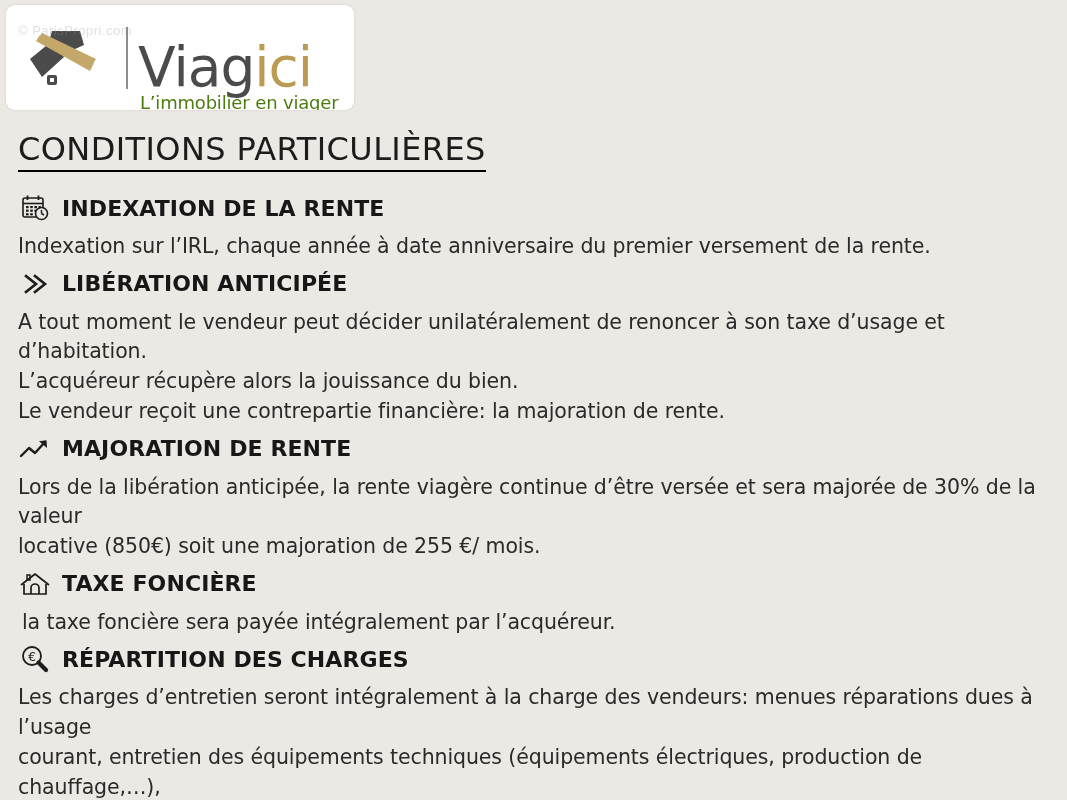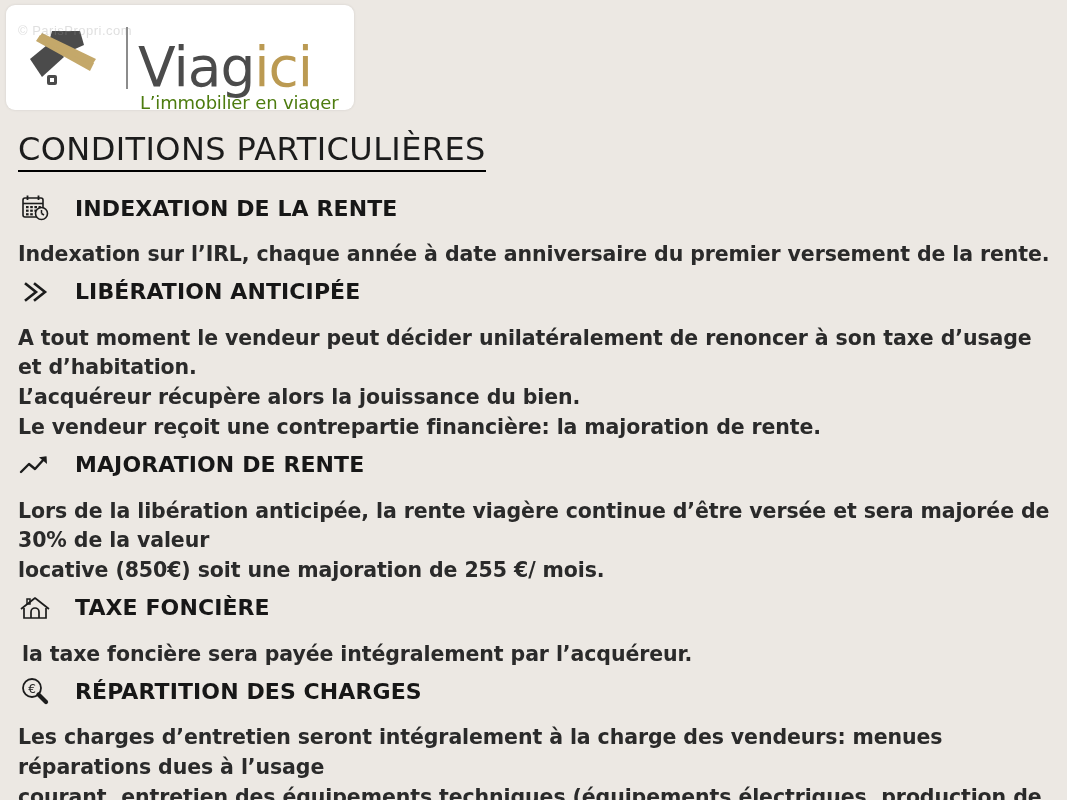--- a/index.html
+++ b/index.html
@@ -121,21 +121,21 @@
     border-bottom: 2px solid #000000;
     padding-bottom: 2px;
     font-family: "DejaVu Sans", sans-serif;
   }
 
   .section { margin-bottom: 1px; }
 
   .sec-head {
     display: flex;
     align-items: center;
-    gap: 23px;
+    gap: 10px;
     margin: 6px 0 3px 2px;
   }
   .sec-icon {
     width: 34px;
     height: 32px;
     flex: 0 0 auto;
     display: flex;
     align-items: center;
     justify-content: center;
   }
@@ -145,24 +145,23 @@
     font-weight: bold;
     letter-spacing: 0.1px;
     color: #171717;
     font-family: "DejaVu Sans", sans-serif;
     white-space: nowrap;
   }
   .sec-body {
     font-size: 20.5px;
     line-height: 1.45;
     color: #2a2a2a;
-    margin: 16px 0 2px 2px;
+    margin: 8px 0 2px 2px;
     letter-spacing: -0.1px;
     font-family: "DejaVu Sans", sans-serif;
-    font-weight: bold;
   }
   .sec-body.indent { margin-left: 6px; }
   .sec-body p { margin: 0; }
 </style>
 </head>
 <body>
 
 <div class="logo-card">
   <div class="logo-inner">
 

